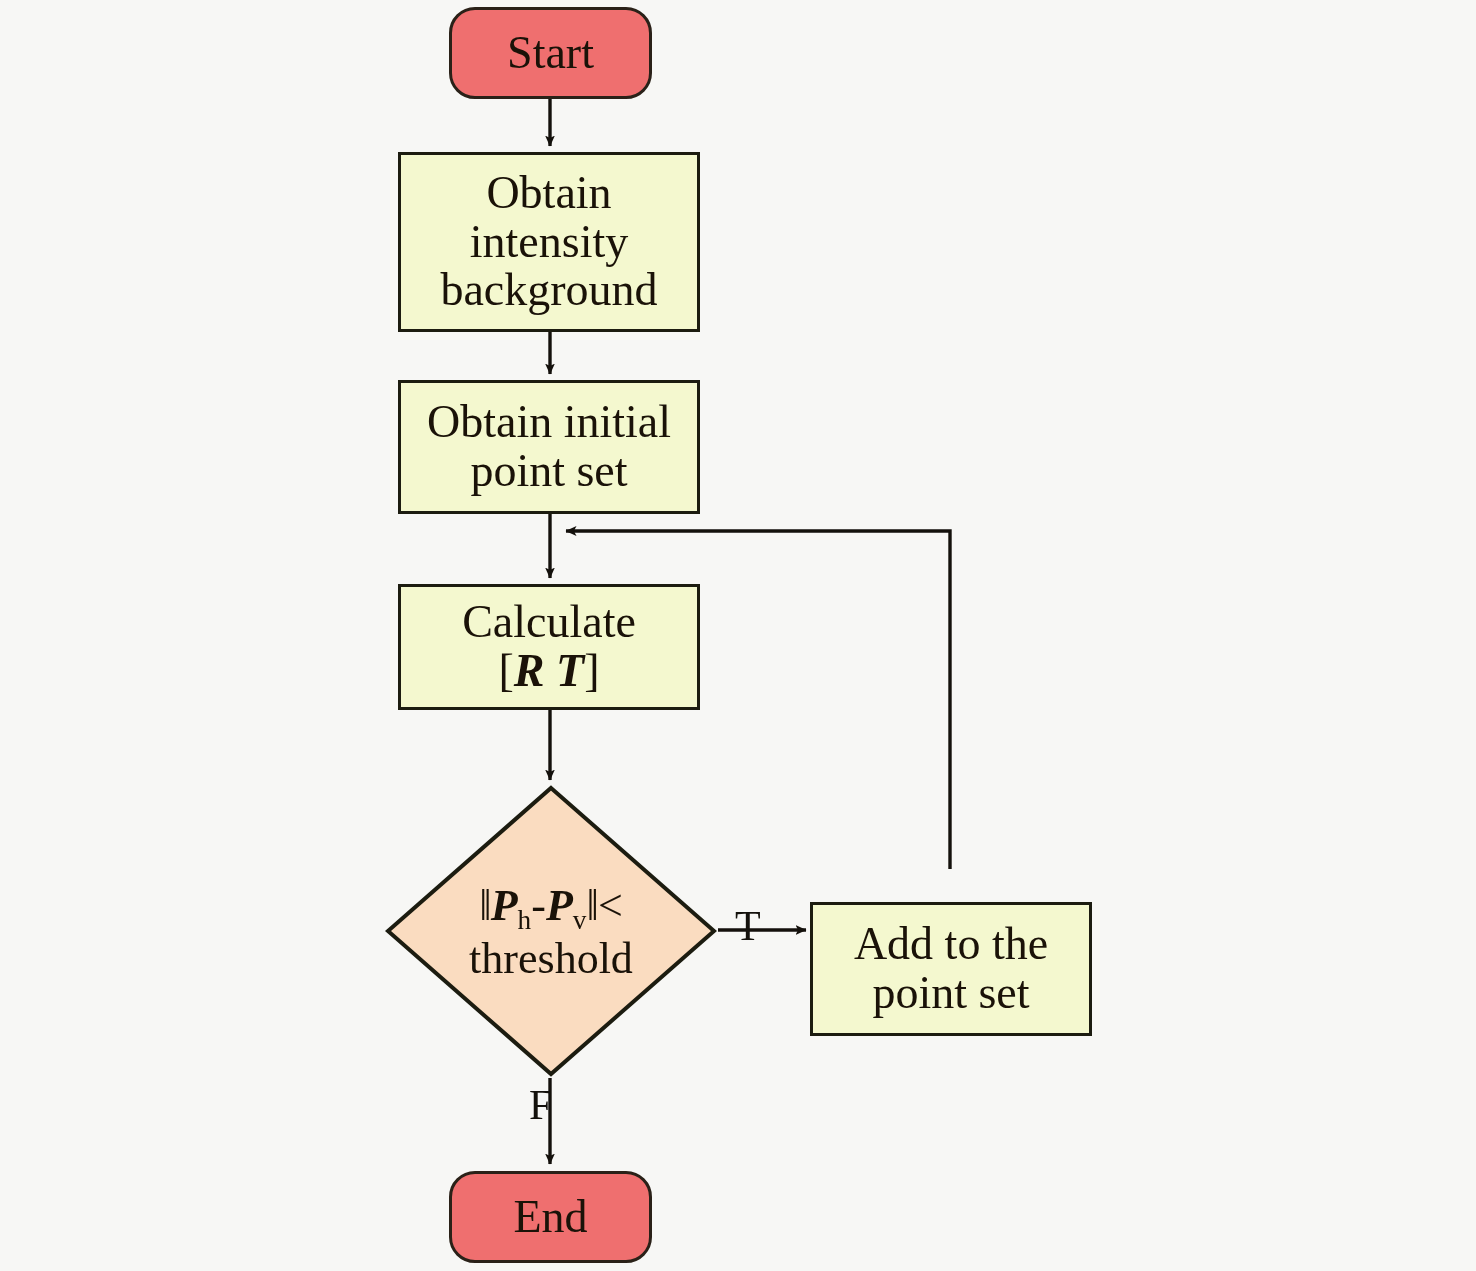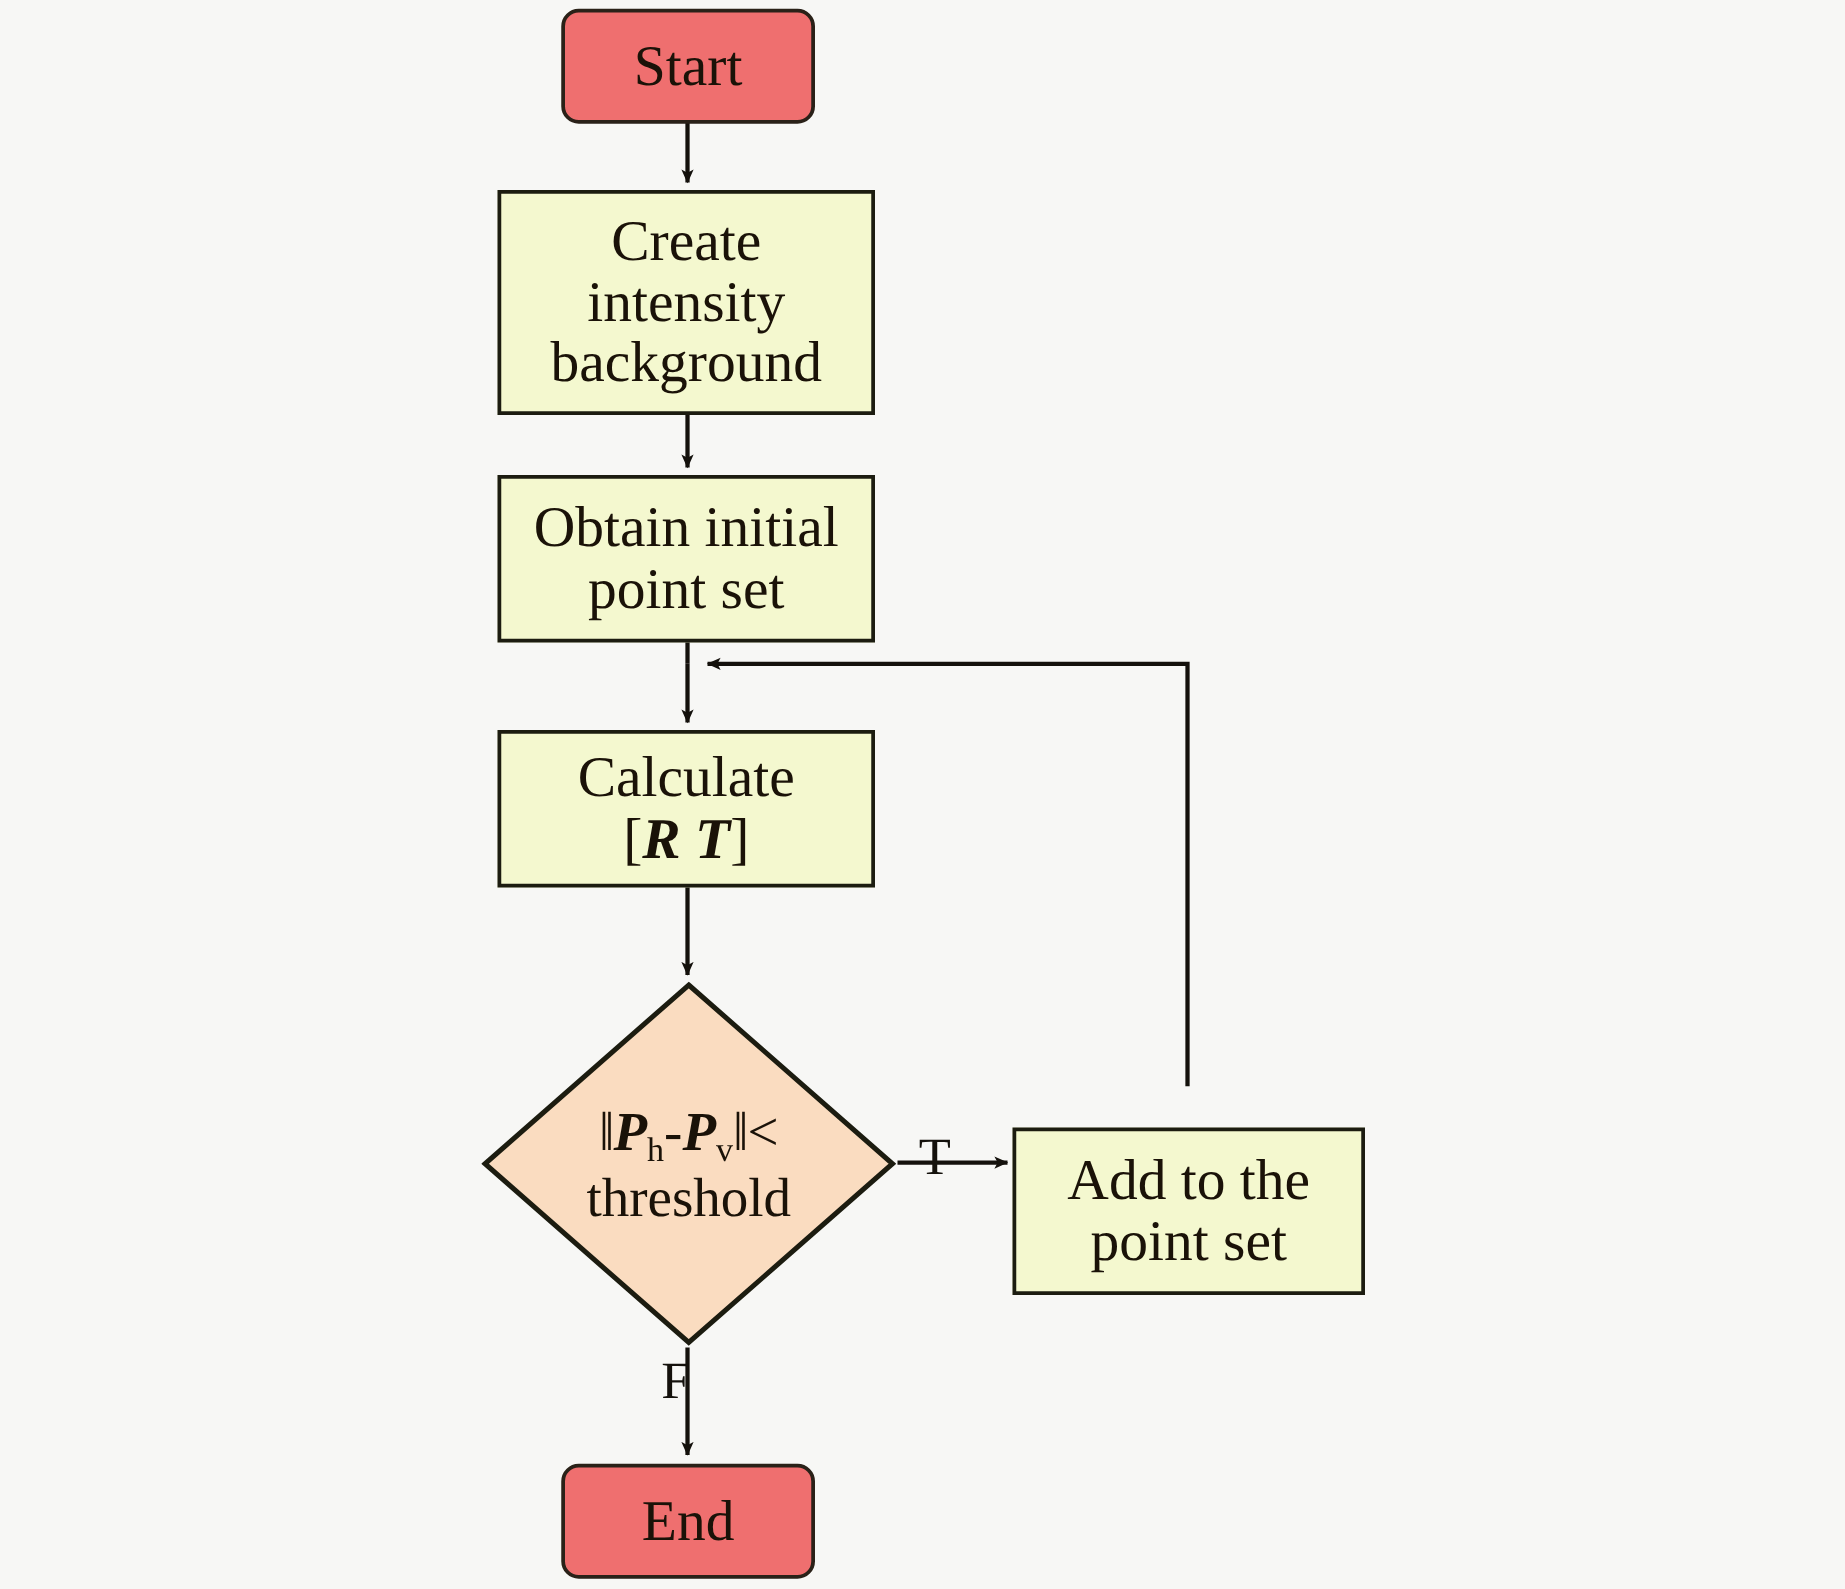--- a/index.html
+++ b/index.html
@@ -33,21 +33,21 @@
     justify-content: center;
     text-align: center;
     color: #1a1208;
     line-height: 1.06;
   }
 
   
   .terminator {
     background: #ef6f6f;
     border: 3px solid #2a2118;
-    border-radius: 14px;
+    border-radius: 26px;
     font-size: 46px;
   }
 
   
   .process {
     background: #f4f8cf;
     border: 3px solid #1c1c10;
     font-size: 46px;
   }
 
@@ -128,21 +128,21 @@
       <path d="M950,869 L950,531 L566,531" marker-end="url(#ah)"></path>
     </g>
   </svg>
 
   <div class="node terminator" style="left:449px; top:7px; width:203px; height:92px;">
     <span>Start</span>
   </div>
 
   <div class="node process" style="left:398px; top:152px; width:302px; height:180px;">
     <div>
-      <div>Create</div>
+      <div>Obtain</div>
       <div>intensity</div>
       <div>background</div>
     </div>
   </div>
 
   <div class="node process" style="left:398px; top:380px; width:302px; height:134px;">
     <div>
       <div>Obtain initial</div>
       <div>point set</div>
     </div>

